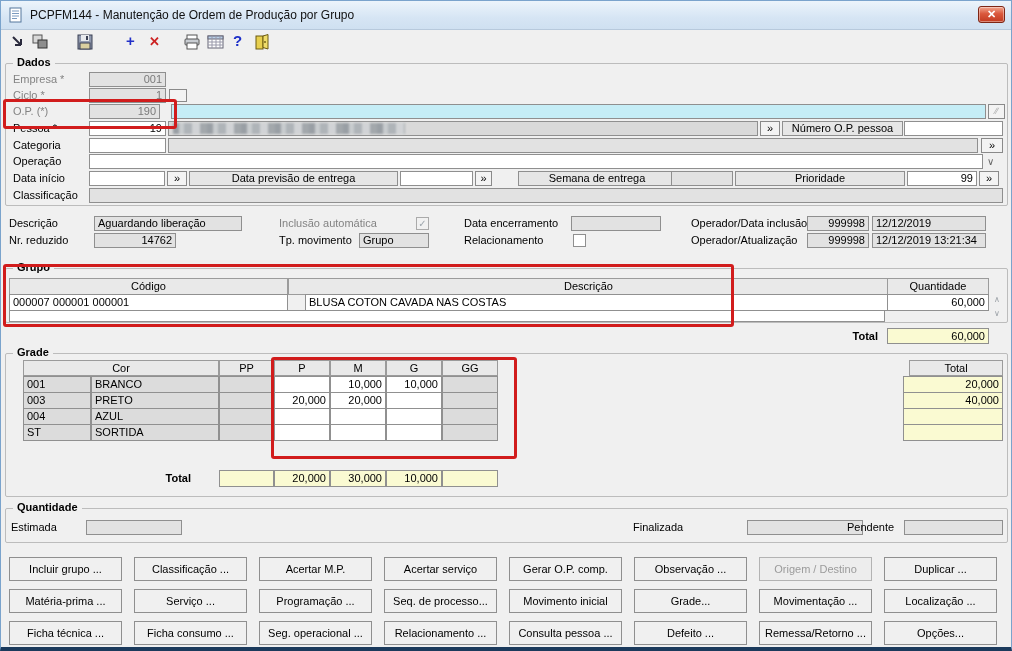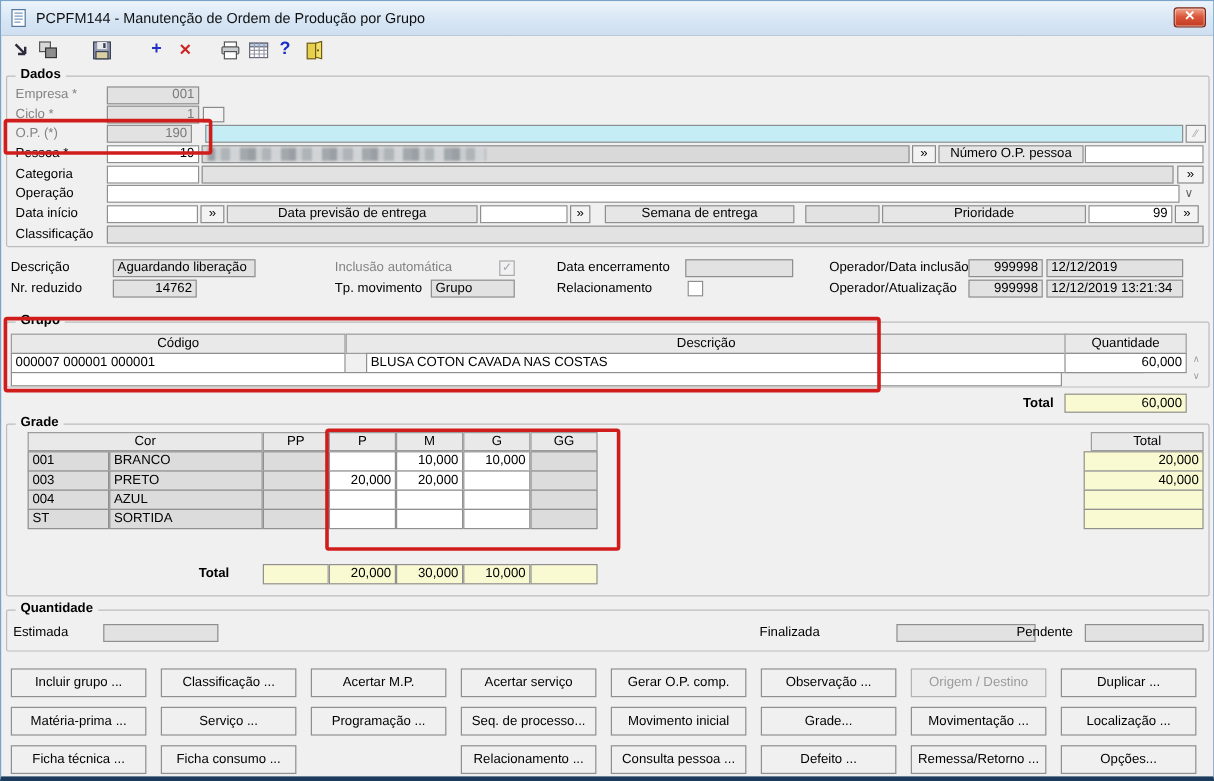--- a/index.html
+++ b/index.html
@@ -132,41 +132,41 @@
   <span class="lbl" style="left:12px;top:153px">Operação</span>
   <div class="fld w" style="left:88px;top:153px;width:894px"></div>
   <span class="chev" style="left:986px;top:157px;font-size:10px;color:#666">∨</span>
 
   <span class="lbl" style="left:12px;top:170px">Data início</span>
   <div class="fld w" style="left:88px;top:170px;width:76px"></div>
   <div class="nbtn" style="left:166px;top:170px;width:20px">»</div>
   <div class="lblcell" style="left:188px;top:170px;width:209px">Data previsão de entrega</div>
   <div class="fld w" style="left:399px;top:170px;width:73px"></div>
   <div class="nbtn" style="left:474px;top:170px;width:17px">»</div>
-  <div class="lblcell" style="left:503px;top:170px;width:158px">Semana de entrega</div>
+  <div class="lblcell" style="left:517px;top:170px;width:158px">Semana de entrega</div>
   <div class="fld" style="left:670px;top:170px;width:62px"></div>
   <div class="lblcell" style="left:734px;top:170px;width:170px">Prioridade</div>
   <div class="fld w r" style="left:906px;top:170px;width:70px">99</div>
   <div class="nbtn" style="left:978px;top:170px;width:20px">»</div>
 
   <span class="lbl" style="left:12px;top:187px">Classificação</span>
   <div class="fld" style="left:88px;top:187px;width:914px"></div>
 
   <span class="lbl" style="left:8px;top:215px">Descrição</span>
-  <div class="fld" style="left:93px;top:215px;width:119px">Aguardando liberação</div>
+  <div class="fld" style="left:93px;top:215px;width:148px">Aguardando liberação</div>
   <span class="lbl dis" style="left:278px;top:215px">Inclusão automática</span>
   <div class="chk dis" style="left:415px;top:216px">✓</div>
   <span class="lbl" style="left:463px;top:215px">Data encerramento</span>
   <div class="fld" style="left:570px;top:215px;width:90px"></div>
   <span class="lbl" style="left:690px;top:215px">Operador/Data inclusão</span>
   <div class="fld r" style="left:806px;top:215px;width:62px">999998</div>
   <div class="fld" style="left:871px;top:215px;width:114px">12/12/2019</div>
 
   <span class="lbl" style="left:8px;top:232px">Nr. reduzido</span>
-  <div class="fld r" style="left:93px;top:232px;width:70px">14762</div>
+  <div class="fld r" style="left:93px;top:232px;width:82px">14762</div>
   <span class="lbl" style="left:278px;top:232px">Tp. movimento</span>
   <div class="fld" style="left:358px;top:232px;width:70px">Grupo</div>
   <span class="lbl" style="left:463px;top:232px">Relacionamento</span>
   <div class="chk" style="left:572px;top:233px"></div>
   <span class="lbl" style="left:690px;top:232px">Operador/Atualização</span>
   <div class="fld r" style="left:806px;top:232px;width:62px">999998</div>
   <div class="fld" style="left:871px;top:232px;width:114px">12/12/2019 13:21:34</div>
 
   <div class="groupbox" style="left:4px;top:267px;width:1003px;height:55px"></div>
   <span class="legend" style="left:12px;top:260px">Grupo</span>
@@ -261,19 +261,20 @@
   <div class="btn" style="left:133px;top:588px">Serviço ...</div>
   <div class="btn" style="left:258px;top:588px">Programação ...</div>
   <div class="btn" style="left:383px;top:588px">Seq. de processo...</div>
   <div class="btn" style="left:508px;top:588px">Movimento inicial</div>
   <div class="btn" style="left:633px;top:588px">Grade...</div>
   <div class="btn" style="left:758px;top:588px">Movimentação ...</div>
   <div class="btn" style="left:883px;top:588px">Localização ...</div>
 
   <div class="btn" style="left:8px;top:620px">Ficha técnica ...</div>
   <div class="btn" style="left:133px;top:620px">Ficha consumo ...</div>
+  <div class="btn" style="left:258px;top:620px">Seg. operacional ...</div>
   <div class="btn" style="left:383px;top:620px">Relacionamento ...</div>
   <div class="btn" style="left:508px;top:620px">Consulta pessoa ...</div>
   <div class="btn" style="left:633px;top:620px">Defeito ...</div>
   <div class="btn" style="left:758px;top:620px">Remessa/Retorno ...</div>
   <div class="btn" style="left:883px;top:620px">Opções...</div>
 
 </div>
 
 </body></html>

